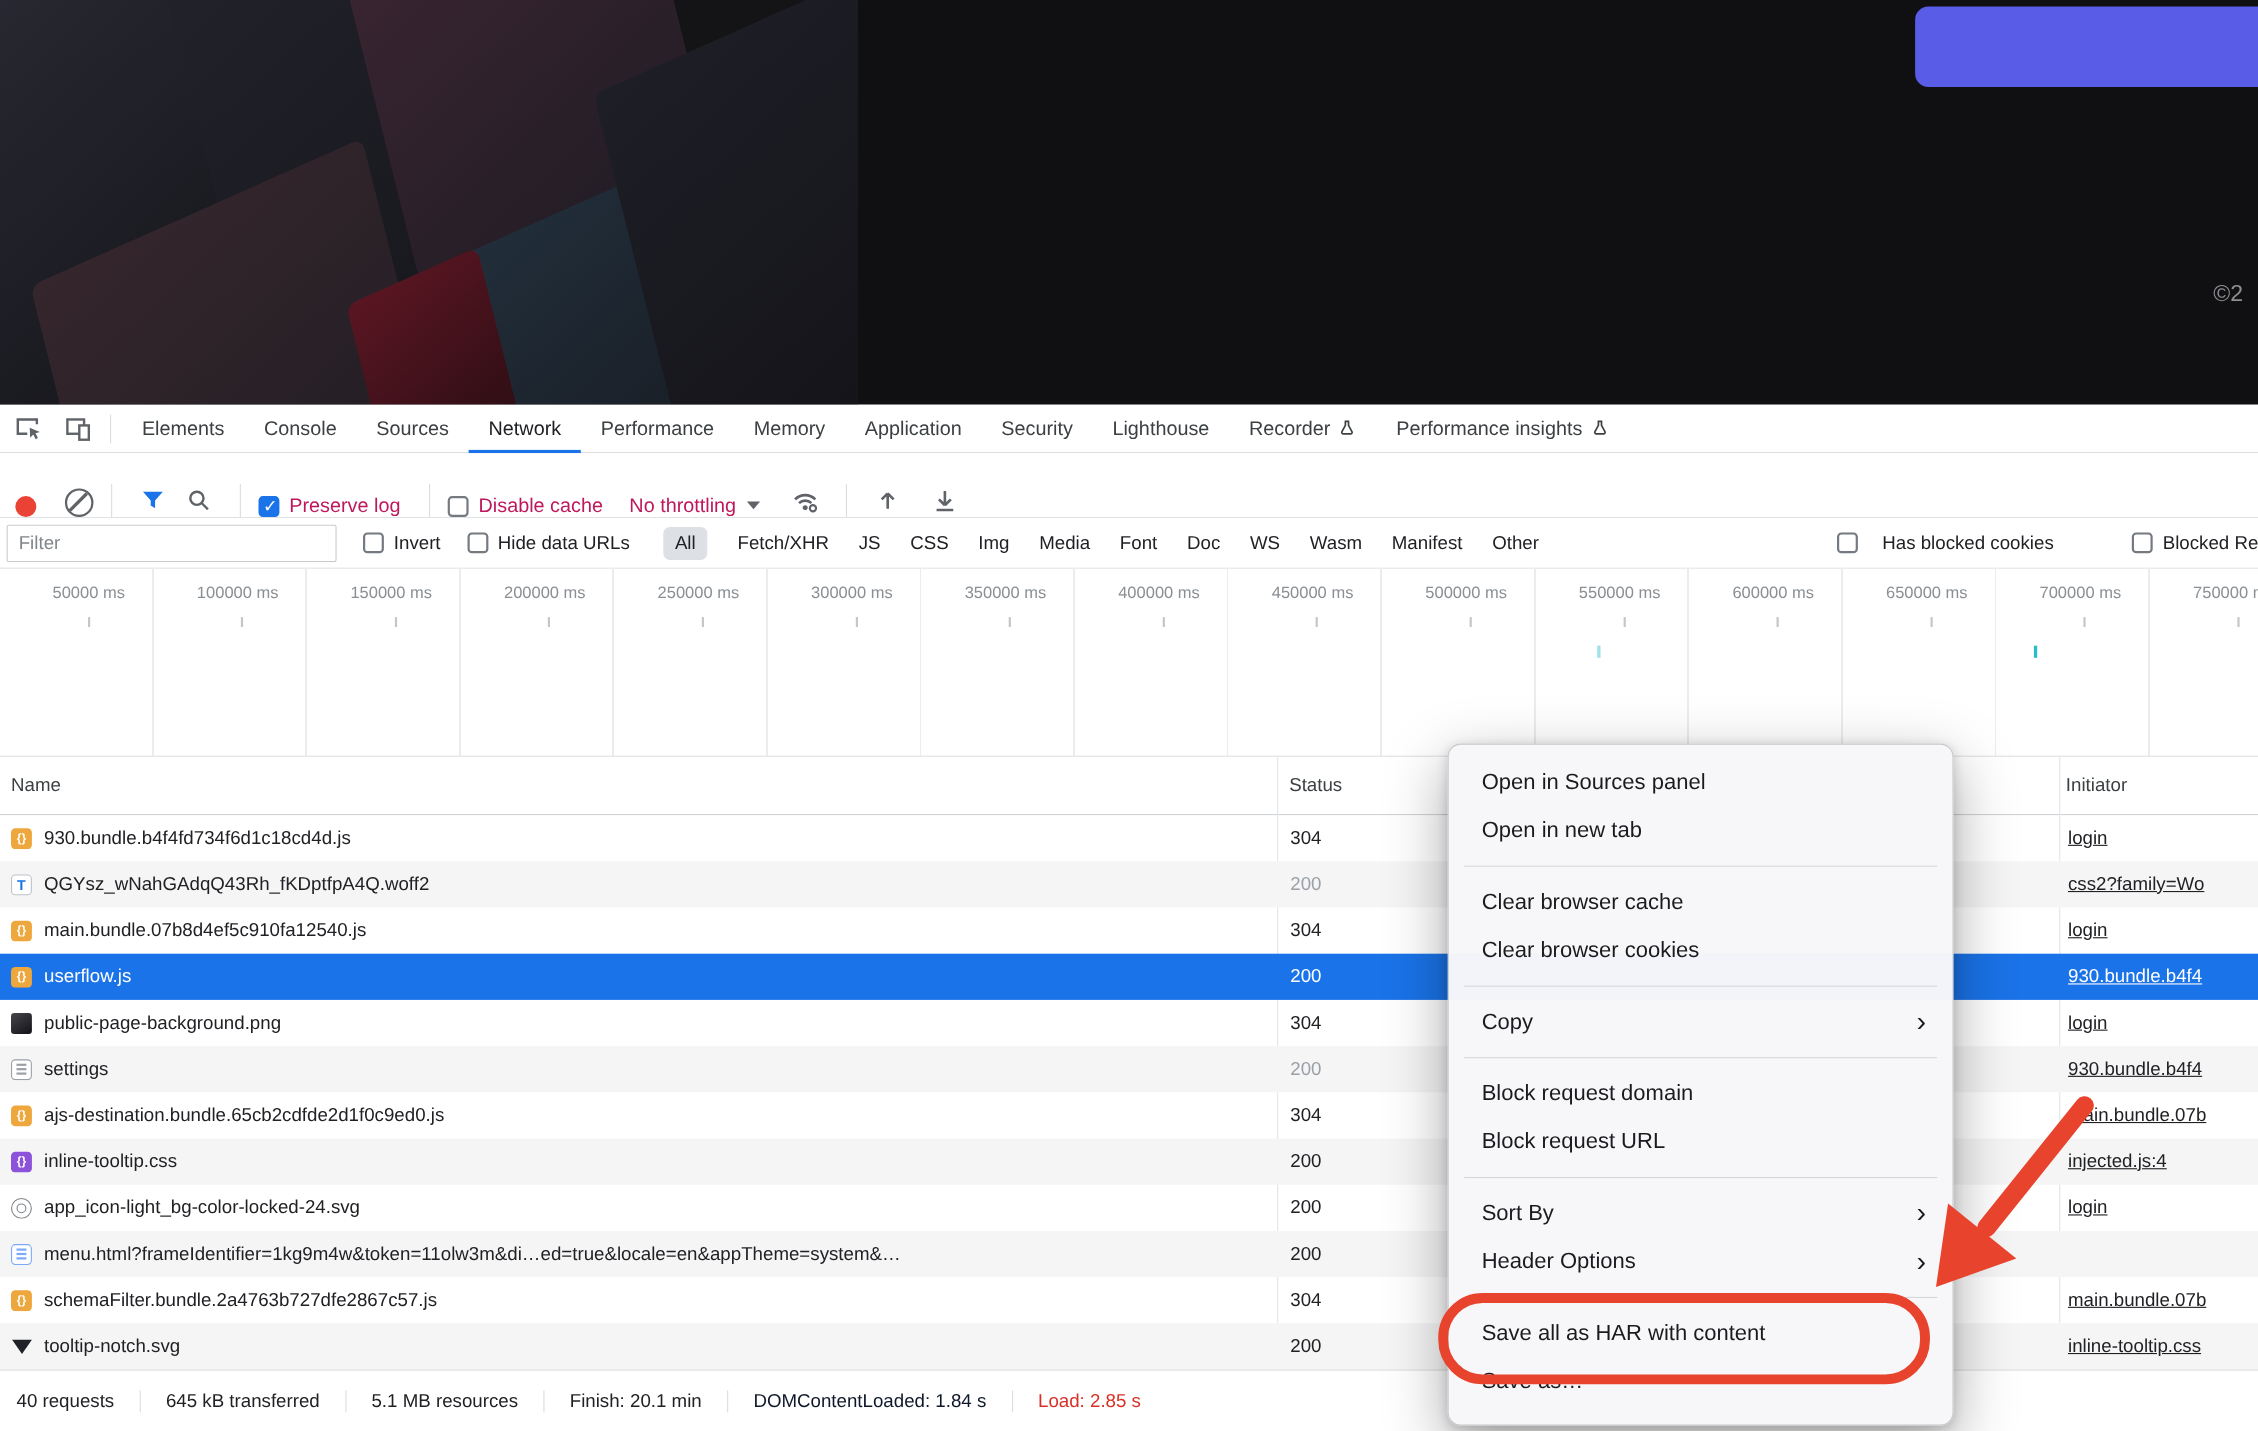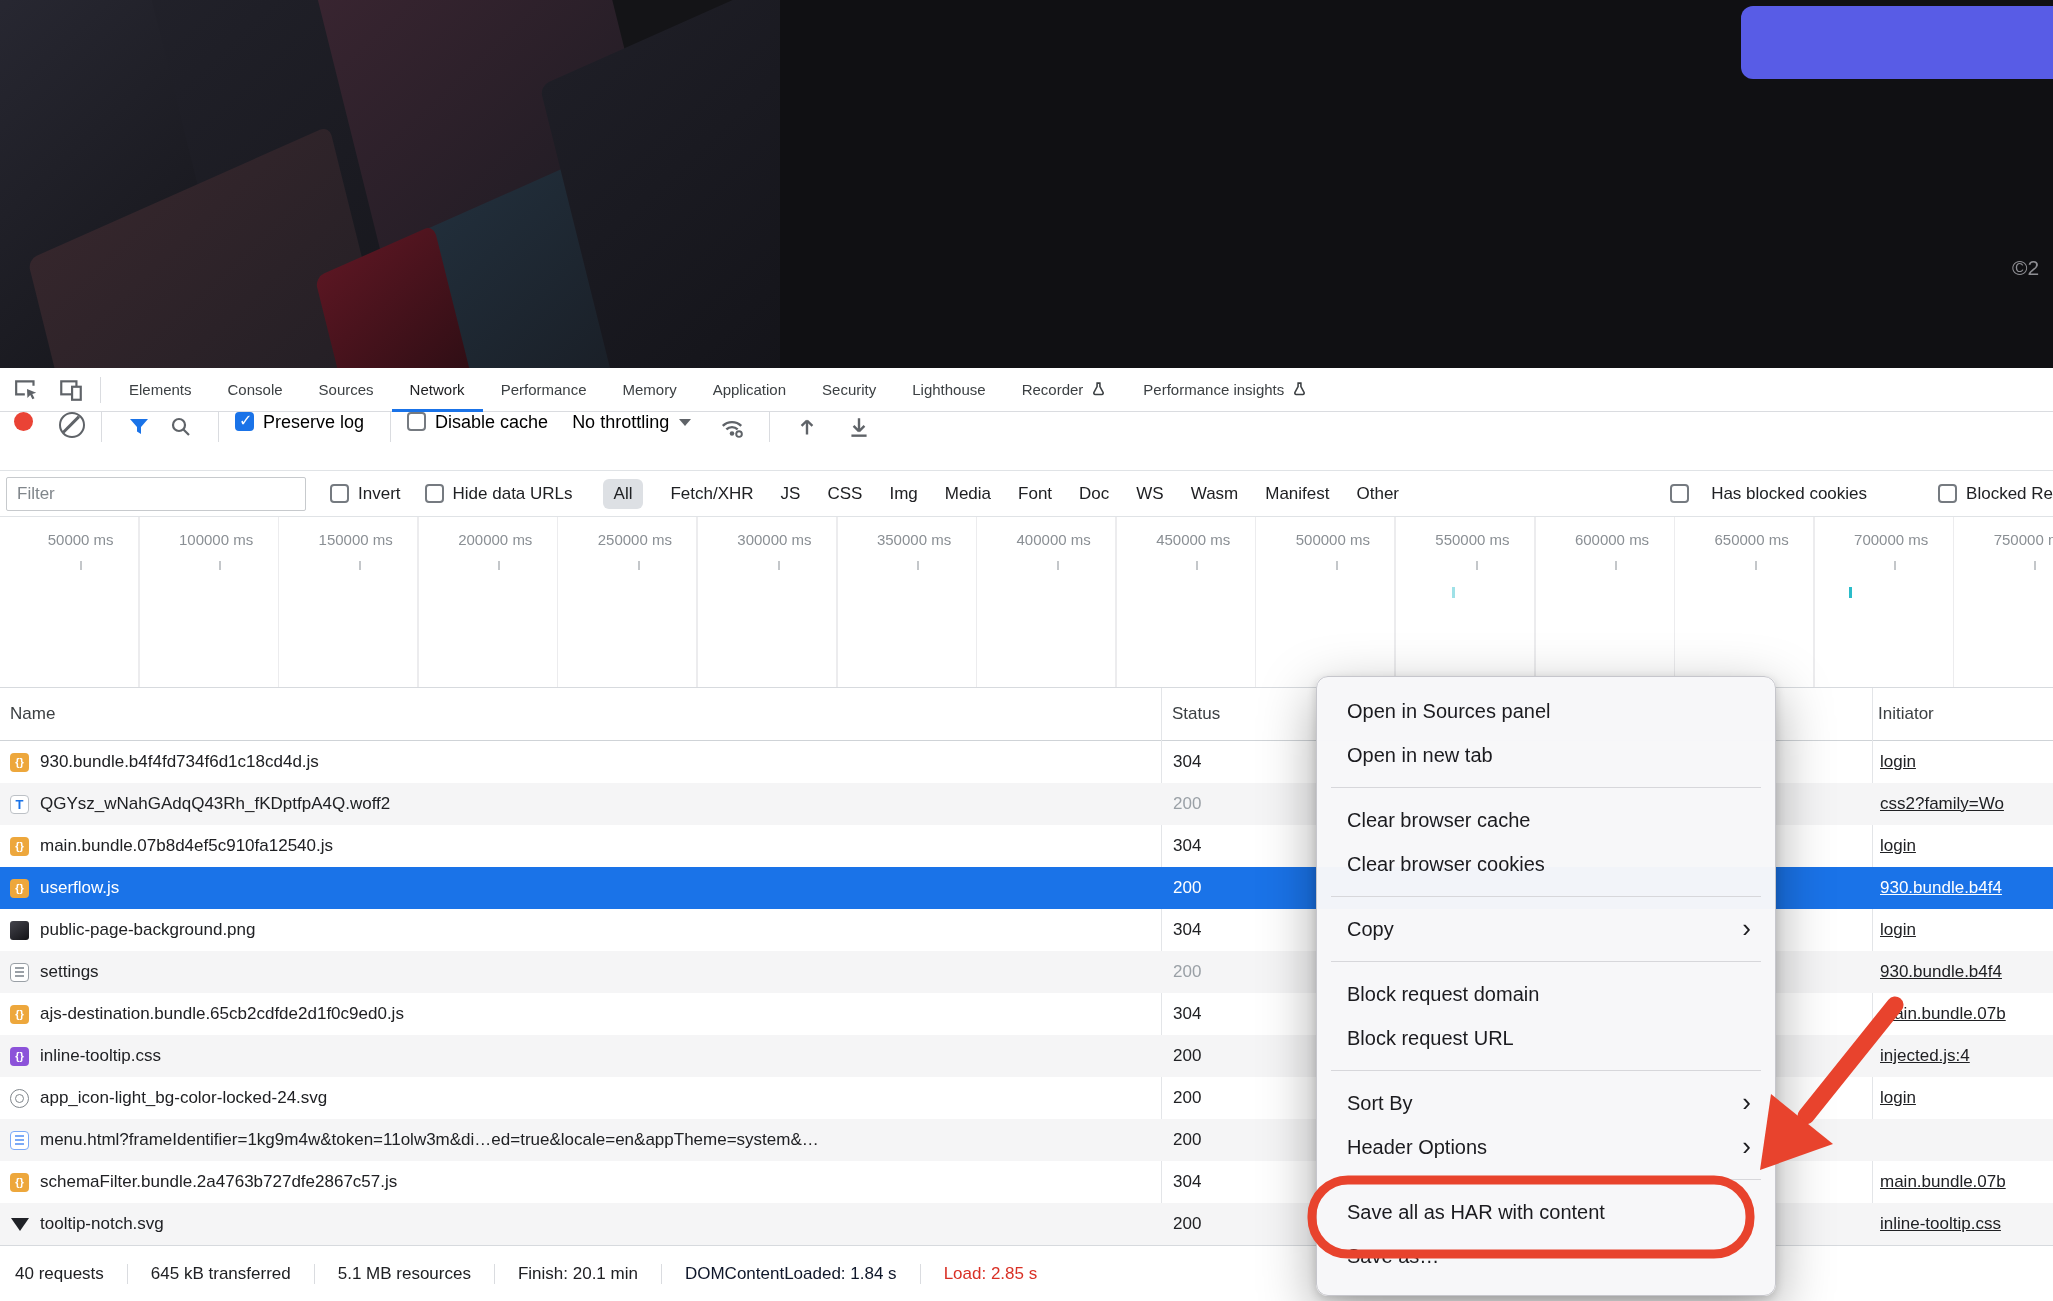--- a/index.html
+++ b/index.html
@@ -22,26 +22,26 @@
   .cta-btn{position:absolute;left:1741px;top:6px;width:330px;height:73px;border-radius:12px;background:#585ce6;}
   .copyright{position:absolute;left:2012px;top:256px;color:#8e8e93;font-size:21px;}
 
   
   .devtools{position:absolute;left:0;top:368px;width:2053px;height:933px;background:#ffffff;color:#202124;}
 
   
   .tabbar{position:absolute;left:0;top:0;width:2053px;height:44px;background:#ffffff;border-bottom:1px solid #dadce0;display:flex;align-items:center;box-sizing:border-box;}
   .tb-icon{width:34px;height:34px;display:flex;align-items:center;justify-content:center;margin-left:10px;border-radius:4px;}
   .tb-divider{width:1px;height:26px;background:#dadce0;margin:0 10px 0 12px;}
-  .tab{height:44px;display:flex;align-items:center;padding:0 18px;font-size:15px;color:#3c4043;box-sizing:border-box;white-space:nowrap;gap:7px;}
+  .tab{height:44px;display:flex;align-items:center;padding:0 18px;font-size:18px;color:#3c4043;box-sizing:border-box;white-space:nowrap;gap:7px;}
   .tab.active{border-bottom:3px solid #1a73e8;padding-top:3px;color:#202124;}
   .flask{display:inline-flex;}
 
   
-  .toolbar{position:absolute;left:0;top:44px;width:2053px;height:59px;background:#ffffff;border-bottom:1px solid #e0e3e6;display:flex;align-items:flex-start;box-sizing:border-box;font-size:18px;color:#000000;}
+  .toolbar{position:absolute;left:0;top:44px;width:2053px;height:59px;background:#ffffff;border-bottom:1px solid #e0e3e6;display:flex;align-items:flex-end;box-sizing:border-box;font-size:18px;color:#be185d;}
   .rec-dot{width:19px;height:19px;border-radius:50%;background:#ea4335;margin-left:14px;}
   .clear-ic{width:22px;height:22px;border:2.5px solid #5f6368;border-radius:50%;margin-left:26px;position:relative;}
   .clear-ic::after{content:"";position:absolute;left:-1px;top:9px;width:22px;height:2.5px;background:#5f6368;transform:rotate(-45deg);}
   .vdiv{width:1px;height:30px;background:#dadce0;margin:0 16px;}
   .ticon{width:30px;height:30px;display:flex;align-items:center;justify-content:center;margin:0 6px;}
   .cb{width:19px;height:19px;border:2px solid #757a80;border-radius:4px;box-sizing:border-box;flex:0 0 auto;}
   .cb.checked{background:#1a73e8;border-color:#1a73e8;position:relative;}
   .cb.checked::after{content:"✓";position:absolute;left:2px;top:-3px;color:#fff;font-size:16px;font-weight:bold;}
   .tlabel{margin:0 10px 0 9px;white-space:nowrap;}
   .throttle{display:flex;align-items:center;margin-left:14px;gap:10px;white-space:nowrap;}

